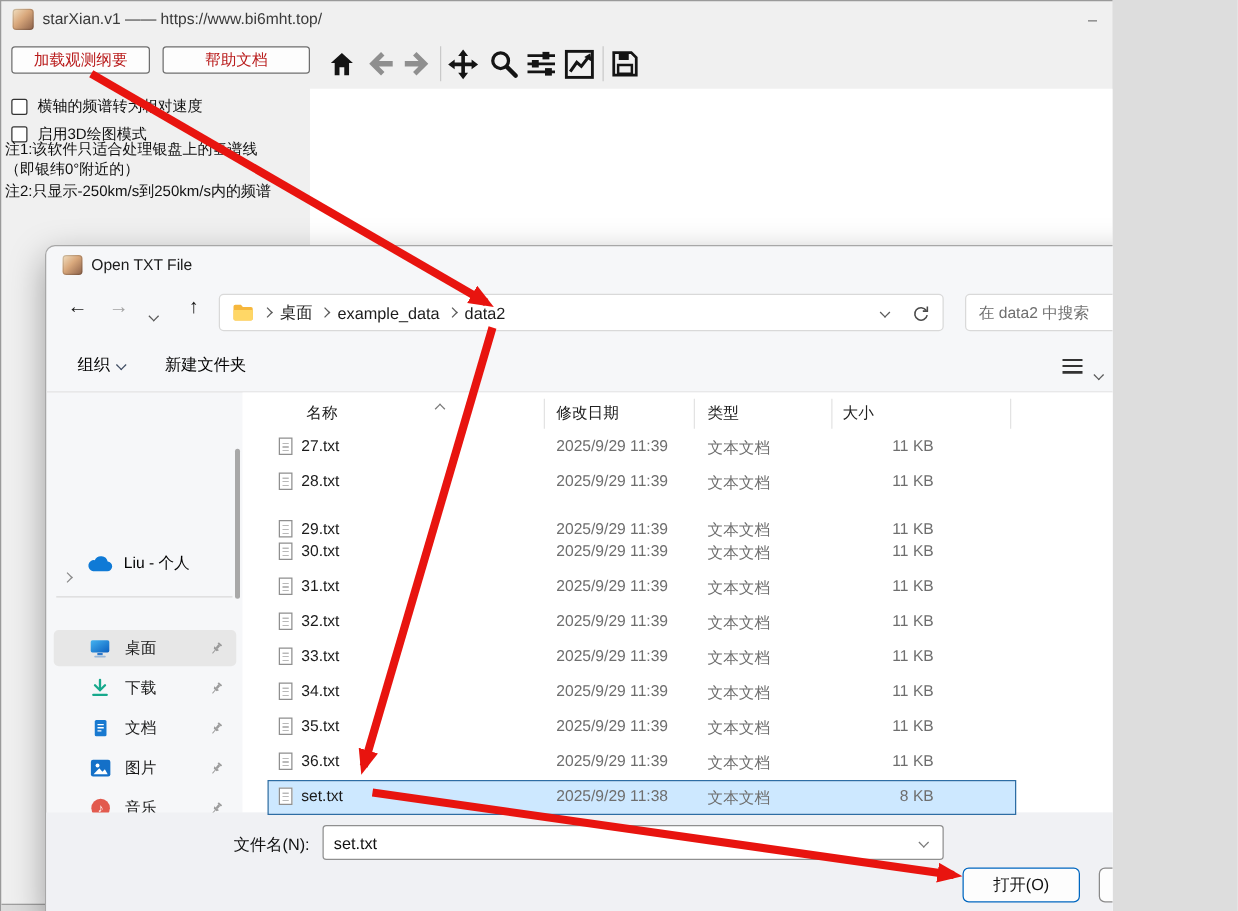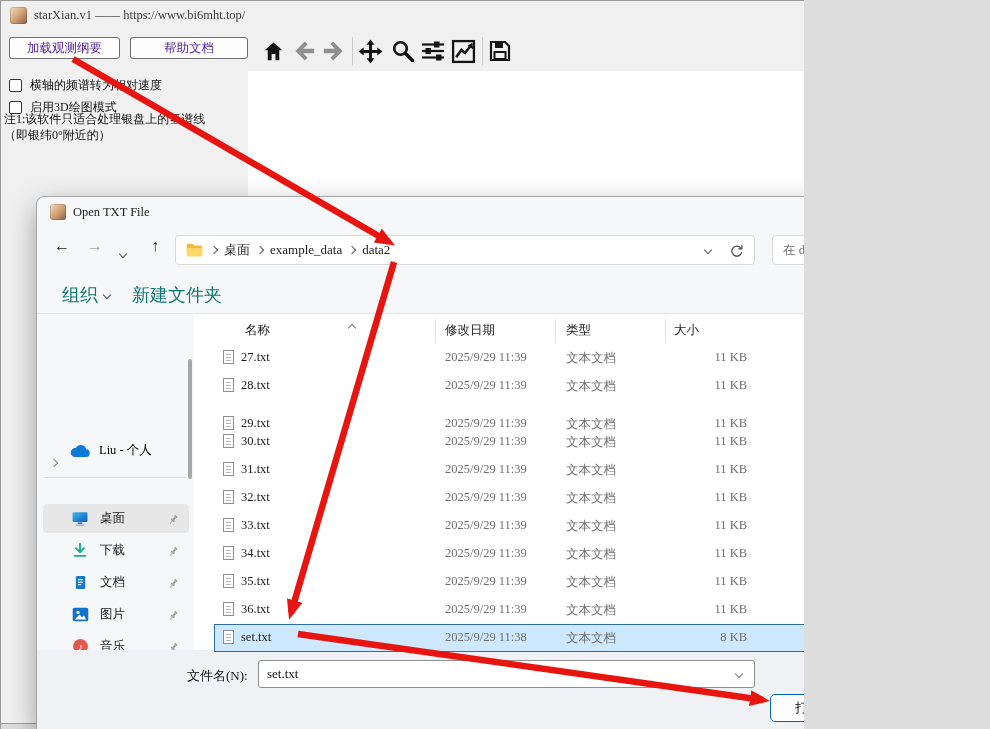--- a/index.html
+++ b/index.html
@@ -1,24 +1,24 @@
 <!DOCTYPE html>
 <html><head>
 <meta charset="utf-8">
 <style>
   html,body{margin:0;padding:0;background:#ddd;}
-  #screen{position:relative;width:804px;height:729px;overflow:hidden;background:#f0f0f0;
-    font-family:Liberation Serif, serif;border-left:1px solid #9a9a9a;border-top:1px solid #9a9a9a;box-sizing:border-box;}
+  #screen{position:relative;width:890px;height:729px;overflow:hidden;background:#f0f0f0;
+    font-family:Liberation Sans, sans-serif;border-left:1px solid #9a9a9a;border-top:1px solid #9a9a9a;box-sizing:border-box;}
   .abs{position:absolute;}
   
   #titlebar{left:0;top:0;width:990px;height:30px;}
   .app-ico{width:17px;height:17px;border-radius:3px;background:linear-gradient(135deg,#f3e2c4 0%,#d9a87c 45%,#8a5f48 100%);box-shadow:inset 0 0 0 1px rgba(0,0,0,.15);}
   #win-title{left:33px;top:7px;font-size:12.5px;color:#3a3a3a;}
   .winctl{top:4px;width:34px;height:22px;text-align:center;line-height:22px;color:#6b6b6b;font-size:13px;}
-  .tb-btn{top:36px;height:22px;background:#fdfdfd;border:1px solid #6e6e6e;border-radius:3px;font-size:12.5px;color:#4c1d95;
+  .tb-btn{top:36px;height:22px;background:#fdfdfd;border:1px solid #6e6e6e;border-radius:3px;font-size:12.5px;color:#b91c1c;
     display:flex;align-items:center;justify-content:center;box-sizing:border-box;}
   .mpl{top:37px;width:26px;height:26px;display:flex;align-items:center;justify-content:center;}
   .vsep{top:36px;width:1px;height:28px;background:#c9c9c9;}
   .cb-row{left:8px;height:16px;display:flex;align-items:center;gap:8px;}
   .cb-box{width:13px;height:13px;background:#fff;border:1px solid #333;border-radius:2px;box-sizing:border-box;}
   .cb-label,.note{font-size:12px;color:#101010;white-space:nowrap;}
   .note{left:3px;}
   #plot-canvas{left:247px;top:70px;width:743px;height:659px;background:#fff;}
   #mw-bottom{left:0;top:722px;width:35px;height:7px;background:#dcdcdc;border-top:1px solid #9f9f9f;box-sizing:border-box;}
   
@@ -26,21 +26,21 @@
     border-radius:8px 8px 0 0;box-shadow:0 10px 28px rgba(0,0,0,.35);box-sizing:border-box;}
   #dlg-title{left:36px;top:8px;font-size:12.5px;color:#1b1b1b;}
   #dlg-close{left:916px;top:4px;width:26px;height:24px;text-align:center;line-height:24px;font-size:16px;color:#1b1b1b;}
   .navg{top:40px;font-size:16px;color:#1b1b1b;width:22px;text-align:center;}
   .box{background:#fff;border:1px solid #d9d9d9;border-radius:4px;box-sizing:border-box;display:flex;align-items:center;}
   .crumb{font-size:13px;color:#1b1b1b;padding:0 7px;white-space:nowrap;}
   .chv{display:inline-block;width:5px;height:5px;border-right:1.4px solid #5a5a5a;border-bottom:1.4px solid #5a5a5a;}
   .chv.r{transform:rotate(-45deg);}
   .chv.d{transform:rotate(45deg);}
   .chv.u{transform:rotate(-135deg);}
-  .cmdtxt{font-size:18px;color:#0f766e;display:flex;align-items:center;gap:6px;white-space:nowrap;}
+  .cmdtxt{font-size:13px;color:#000000;display:flex;align-items:center;gap:6px;white-space:nowrap;}
   #cmd-border{left:0;top:116px;width:946px;height:1px;background:#e4e4e4;}
   #list-panel{left:157px;top:117px;width:775px;height:336px;background:#fff;}
   .colhead{top:125px;font-size:12.5px;color:#202020;white-space:nowrap;}
   .colsep{top:122px;width:1px;height:24px;background:#e3e3e3;}
   .f-row{position:absolute;left:178px;width:597px;height:26px;}
   .f-row.sel{background:#cde8ff;outline:1.5px solid #2d6da4;}
   .f-ico{position:absolute;left:8px;top:5px;width:11px;height:14px;background:#fff;border:1px solid #8f8f8f;box-sizing:border-box;}
   .f-lines{position:absolute;left:2px;right:2px;top:3px;height:8px;
     background:repeating-linear-gradient(#b9b9b9 0 1px,transparent 1px 3px);}
   .f-name{position:absolute;left:26px;top:5px;font-size:12.5px;color:#1b1b1b;white-space:nowrap;}
@@ -141,20 +141,21 @@
   <div class="abs cb-row" style="top:76px;">
     <span class="cb-box"></span>
     <span class="cb-label">横轴的频谱转为相对速度</span>
   </div>
   <div class="abs cb-row" style="top:98px;">
     <span class="cb-box"></span>
     <span class="cb-label">启用3D绘图模式</span>
   </div>
   <div class="abs note" style="top:110px;">注1:该软件只适合处理银盘上的氢谱线</div>
   <div class="abs note" style="top:126px;">（即银纬0°附近的）</div>
+  <div class="abs note" style="top:144px;">注2:只显示-250km/s到250km/s内的频谱</div>
 
   <div class="abs" id="plot-canvas"></div>
   <div class="abs" id="mw-bottom"></div>
 
   <div class="abs" id="dialog">
 
     <div class="abs app-ico" style="left:13px;top:7px;width:16px;height:16px;"></div>
     <div class="abs" id="dlg-title">Open TXT File</div>
     <div class="abs" id="dlg-close">×</div>
 

